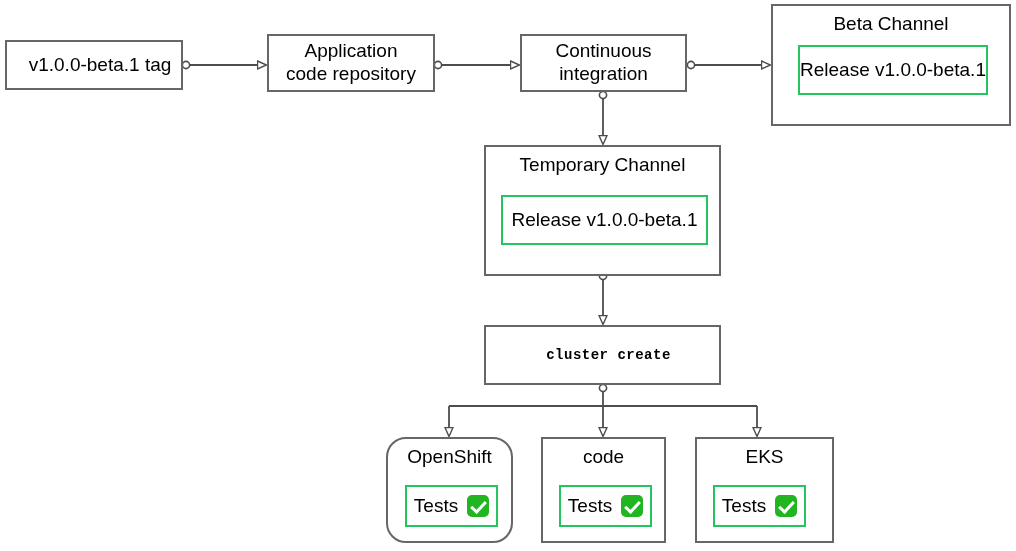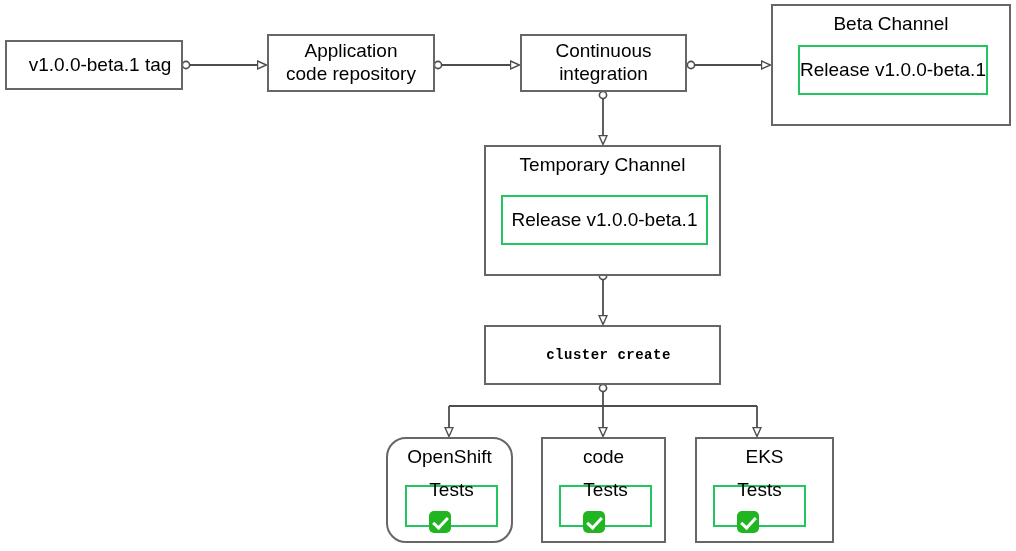--- a/index.html
+++ b/index.html
@@ -67,21 +67,20 @@
   .mono-node {
     font-family: "Liberation Mono", "DejaVu Sans Mono", monospace;
     font-weight: bold;
     font-size: 14px;
     letter-spacing: 0.5px;
   }
   .test-row {
     display: flex;
     align-items: flex-start;
     gap: 9px;
-    flex-direction: column;
   }
   .check-icon {
     display: inline-block;
     width: 22px;
     height: 22px;
     border-radius: 5px;
     background: #22b522;
     position: relative;
     flex: 0 0 auto;
   }

